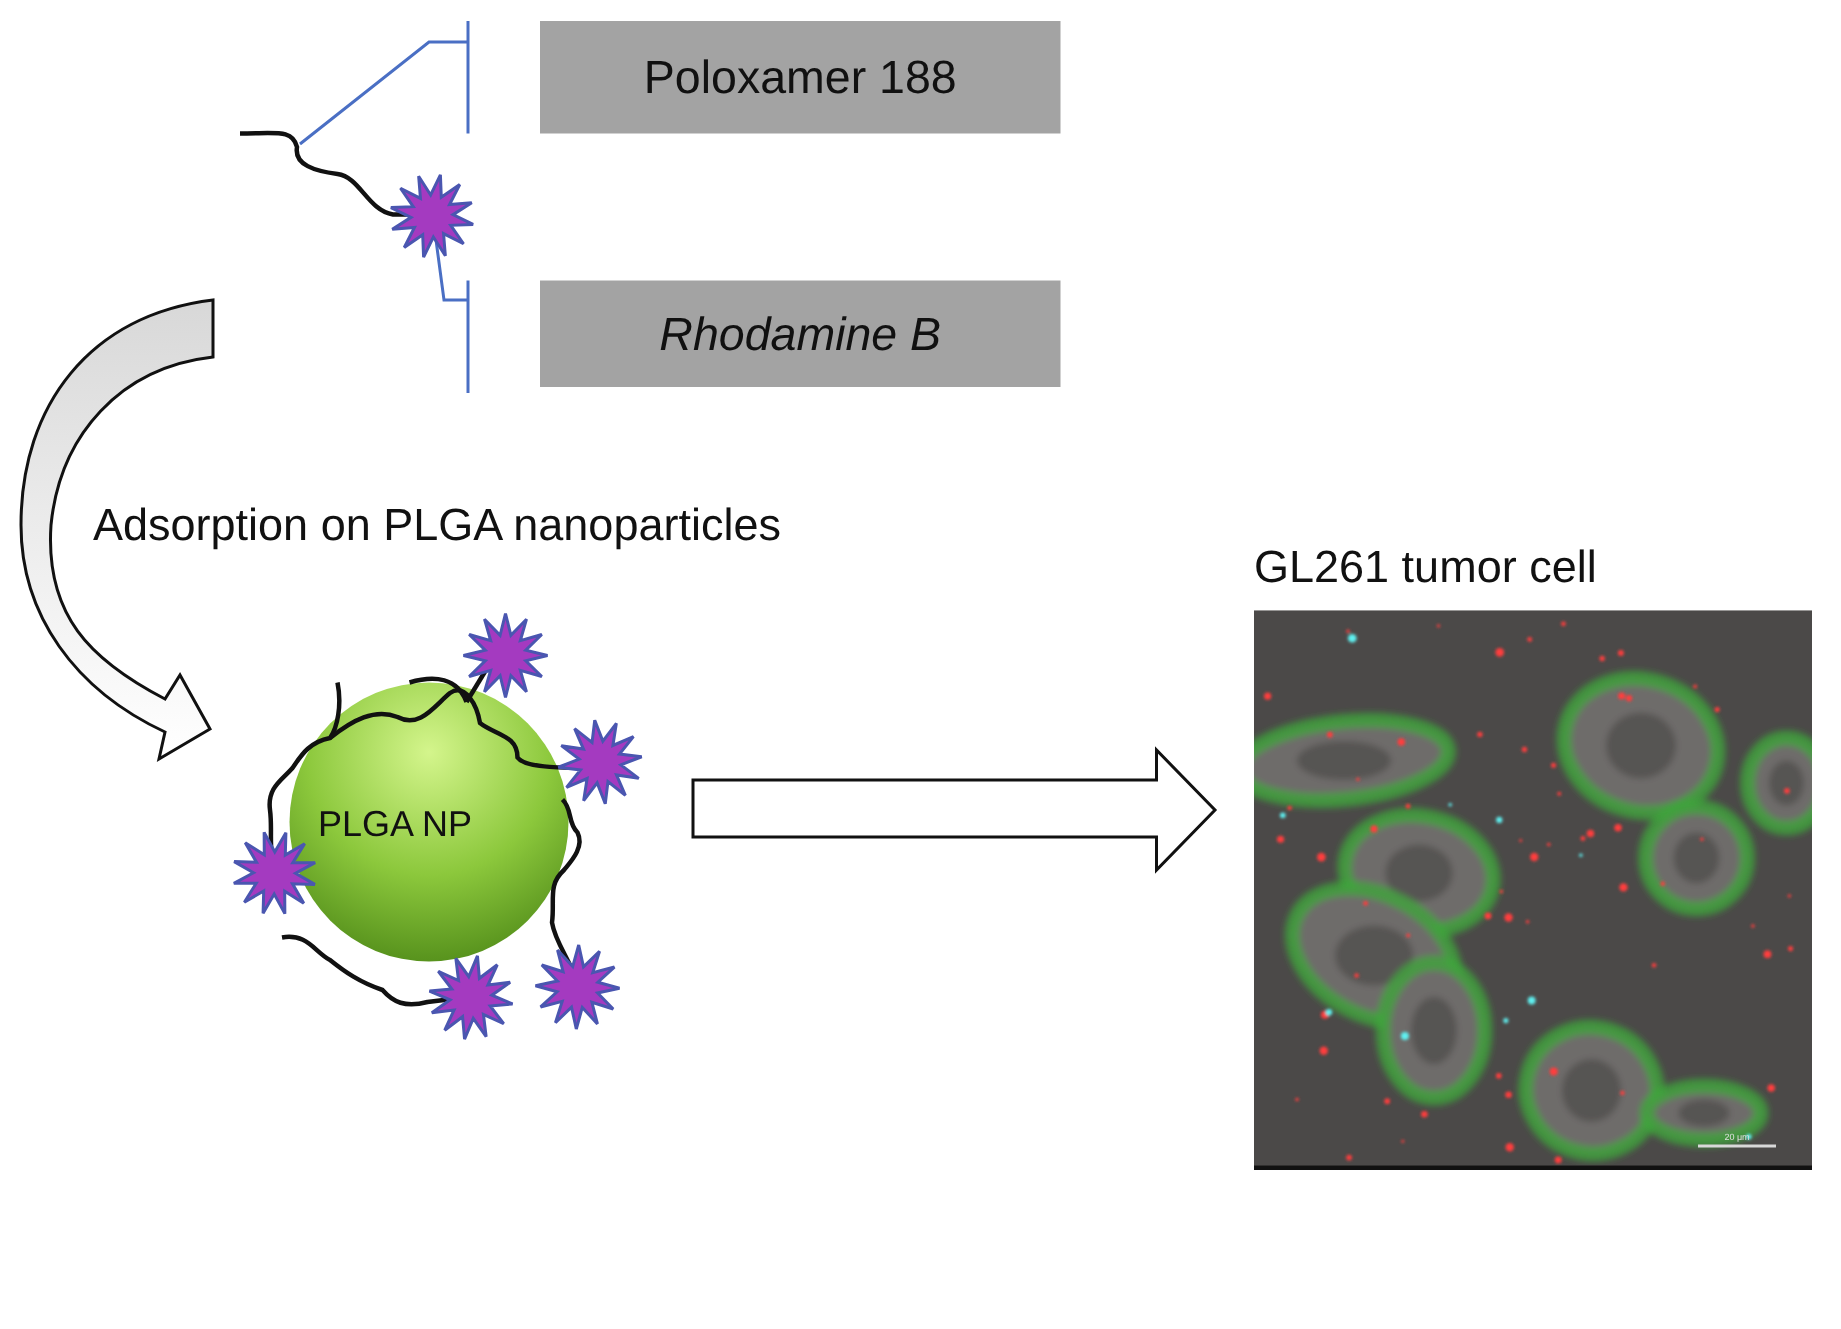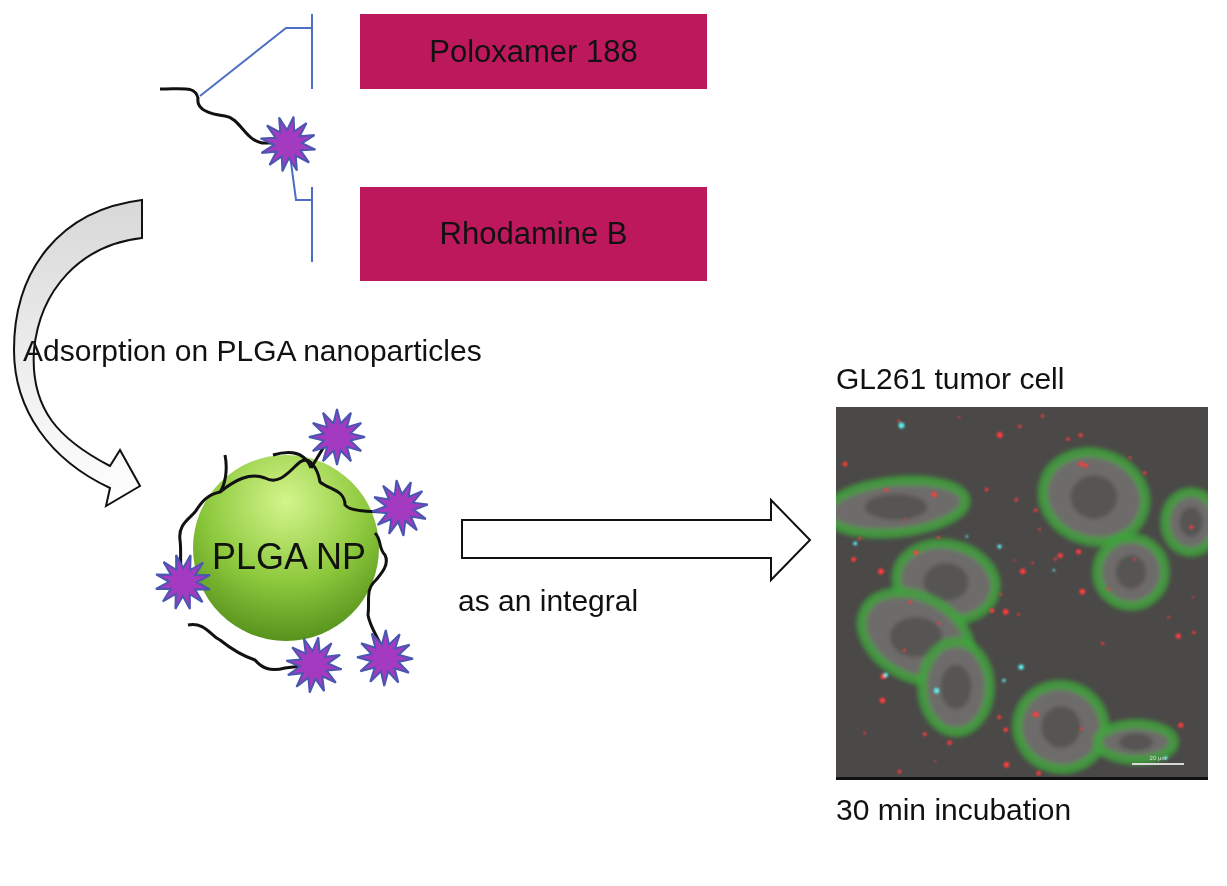--- a/index.html
+++ b/index.html
@@ -1,18 +1,18 @@
 <!DOCTYPE html>
 <html><head>
   <meta charset="utf-8">
   <style>
     html, body { margin:0; padding:0; background:#ffffff; }
     body { width:1227px; height:886px; position:relative; overflow:hidden;
            font-family:"Liberation Sans", sans-serif; color:#111; }
-    .label-box { position:absolute; background:#be185d; display:flex; align-items:center;
+    .label-box { position:absolute; background:#a3a3a3; display:flex; align-items:center;
                  justify-content:center; font-size:31px; color:#111; }
     .txt { position:absolute; font-size:30px; white-space:nowrap; color:#111; }
     .center { text-align:left; }
     svg { position:absolute; left:0; top:0; }
     .micro { position:absolute; left:836px; top:407px; width:372px; height:370px;
              background:#4a4847; overflow:hidden; border-bottom:3px solid #111; }
   </style>
 </head>
 <body>
 
@@ -58,29 +58,28 @@
       <polygon points="324.1,691.1 315.5,678.9 309.7,692.7 308.4,677.8 296.5,686.8 302.7,673.3 287.9,675.1 300.1,666.5 286.3,660.7 301.2,659.4 292.2,647.5 305.7,653.7 303.9,638.9 312.5,651.1 318.3,637.3 319.6,652.2 331.5,643.2 325.3,656.7 340.1,654.9 327.9,663.5 341.7,669.3 326.8,670.6 335.8,682.5 322.3,676.3" fill="#a43ac0" stroke="#4a56b0" stroke-width="2"></polygon>
       <polygon points="384.2,686.0 381.0,671.4 370.3,681.8 374.8,667.6 360.4,671.3 371.4,661.2 357.0,657.2 371.6,654.0 361.2,643.3 375.4,647.8 371.7,633.4 381.8,644.4 385.8,630.0 389.0,644.6 399.7,634.2 395.2,648.4 409.6,644.7 398.6,654.8 413.0,658.8 398.4,662.0 408.8,672.7 394.6,668.2 398.3,682.6 388.2,671.6" fill="#a43ac0" stroke="#4a56b0" stroke-width="2"></polygon>
     </g>
 
   <path d="M462,520 L771,520 L771,500 L810,540 L771,580 L771,558 L462,558 Z" fill="#ffffff" stroke="#111" stroke-width="2"></path>
 </svg>
 
 <div class="label-box" style="left:360px;top:14px;width:347px;height:75px;">
   <span>Poloxamer 188</span>
 </div>
-<div class="label-box" style="left:360px;top:187px;width:347px;height:94px;">
+<div class="label-box" style="left:360px;top:187px;width:347px;height:71px;font-style:italic;">
   <span>Rhodamine B</span>
 </div>
 
-<div class="txt" style="left:23px;top:334px;">Adsorption on PLGA nanoparticles</div>
-<div class="txt" style="left:212px;top:536px;font-size:36px;">PLGA NP</div>
+<div class="txt" style="left:35px;top:334px;padding-left:27px;">Adsorption on PLGA nanoparticles</div>
+<div class="txt" style="left:212px;top:536px;font-size:24px;">PLGA NP</div>
 
 <div class="txt center" style="left:458px;top:584px;width:330px;line-height:34px;">
-  <div>as an integral</div>
 </div>
 
 <div class="txt center" style="left:836px;top:362px;width:372px;">GL261 tumor cell</div>
 
 <div class="micro">
   <svg width="372" height="370">
     <defs>
       <filter id="blur2">
           <feGaussianBlur stdDeviation="2"></feGaussianBlur>
         </filter>
@@ -180,14 +179,13 @@
         <circle cx="342.3" cy="229.1" r="2.6" fill="#ff3c3c"></circle>
         <circle cx="102.8" cy="216.6" r="1.3" fill="#ff3c3c"></circle>
         <circle cx="357.7" cy="225.4" r="1.7" fill="#ff3c3c"></circle>
       </g>
     <line x1="296" y1="357" x2="348" y2="357" stroke="#d8d8d8" stroke-width="2"></line>
     <text x="322" y="353" font-size="6" fill="#e0e0e0" text-anchor="middle" font-family="Liberation Sans, sans-serif">20 μm</text>
   </svg>
 </div>
 
 <div class="txt center" style="left:836px;top:790px;width:372px;line-height:40px;">
-  <div>30 min incubation</div>
 </div>
 
 </body></html>

